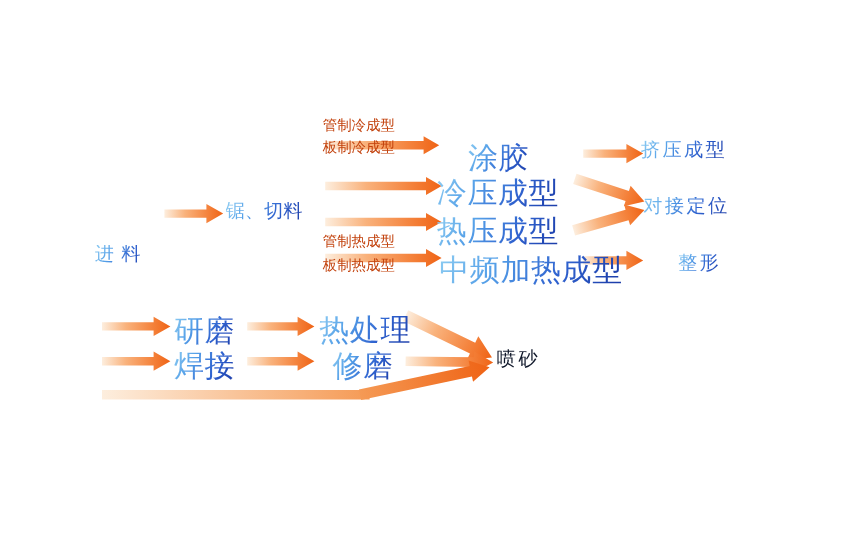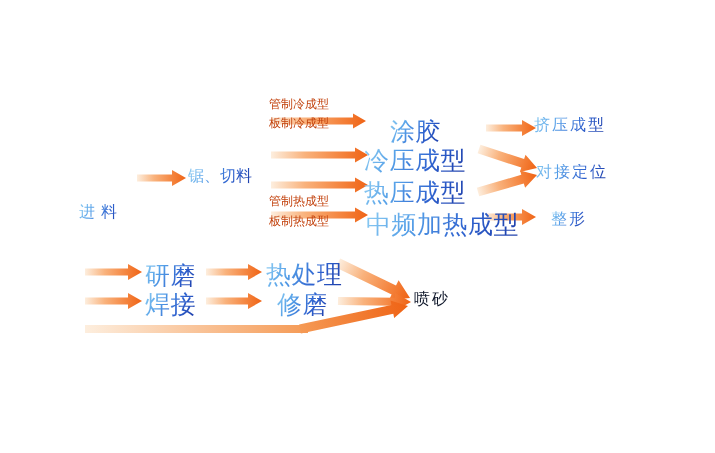--- a/index.html
+++ b/index.html
@@ -164,20 +164,20 @@
   <div class="node lbl" style="left:269px;top:171px;margin-top:44px;">板制热成型</div>
   <div class="node lbl" style="left:269px;top:195px;">管制热成型</div>
 
   <div class="node t19 grad" style="left:390px;top:119px;">涂胶</div>
   <div class="node t19 grad" style="left:364px;top:148px;">冷压成型</div>
   <div class="node t19 grad" style="left:364px;top:180px;">热压成型</div>
   <div class="node t19 grad" style="left:366px;top:212px;">中频加热成型</div>
 
   <div class="node t20 grad" style="left:534px;top:117px;">挤压成型</div>
   <div class="node t20 grad" style="left:536px;top:164px;">对接定位</div>
-  <div class="node t20 grad" style="left:551px;top:211px;">整形</div>
+  <div class="node t20 grad" style="left:565px;top:211px;">整形</div>
 
   <div class="node t19 grad" style="left:145px;top:263px;">研磨</div>
   <div class="node t19 grad" style="left:266px;top:262px;">热处理</div>
   <div class="node t19 grad" style="left:145px;top:292px;">焊接</div>
   <div class="node t19 grad" style="left:277px;top:292px;">修磨</div>
   <div class="node t20 faded" style="left:414px;top:291px;">喷砂</div>
 </div>
 
 </body></html>

